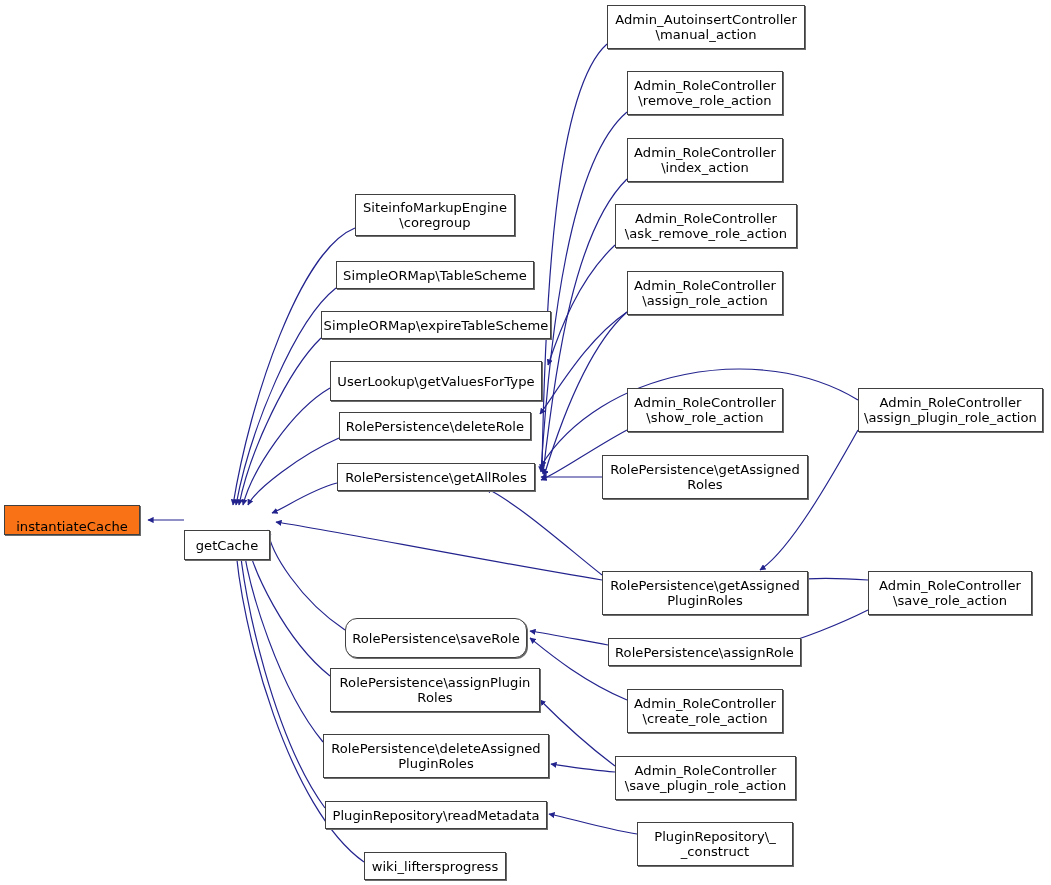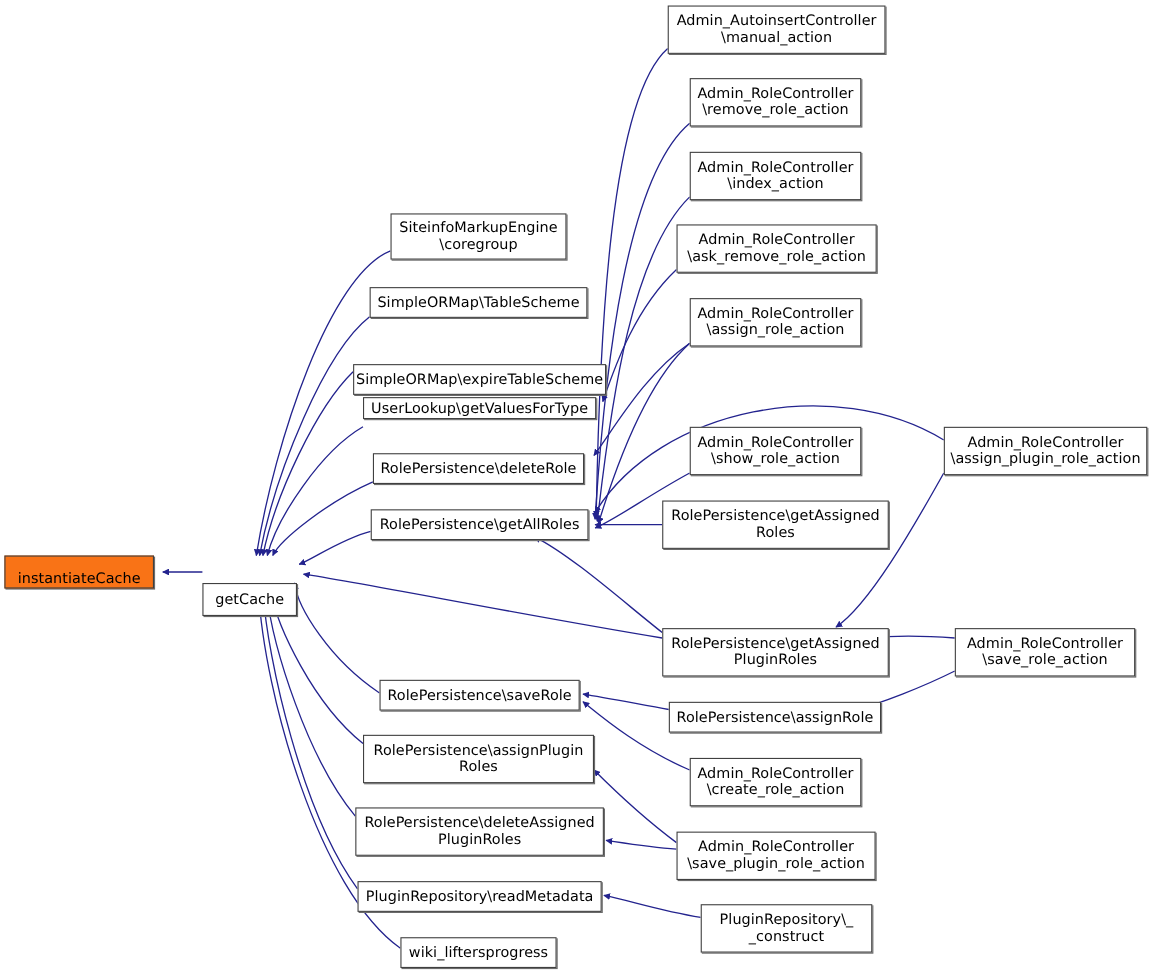--- a/index.html
+++ b/index.html
@@ -103,25 +103,25 @@
         <path d="M615,772 C590,770 565,766 551,764" fill="none" stroke="#23238e" stroke-width="1.2" marker-end="url(#arrowhead)"></path>
         <path d="M637,834 C600,828 570,818 549,814" fill="none" stroke="#23238e" stroke-width="1.2" marker-end="url(#arrowhead)"></path>
       </g>
   </svg>
   <div id="node-layer">
       <div class="node highlight" style="left: 4px; top: 505px; width: 136px; height: 30px;"><span class="node-label">instantiateCache</span></div>
       <div class="node" style="left: 184px; top: 505px; width: 86px; height: 30px; margin-top: 25px;"><span class="node-label">getCache</span></div>
       <div class="node" style="left: 355px; top: 194px; width: 160px; height: 42px;"><span class="node-label">SiteinfoMarkupEngine
 \coregroup</span></div>
       <div class="node" style="left: 336px; top: 261px; width: 198px; height: 28px;"><span class="node-label">SimpleORMap\TableScheme</span></div>
-      <div class="node" style="left: 321px; top: 311px; width: 230px; height: 28px; margin-top: 20px;"><span class="node-label">SimpleORMap\expireTableScheme</span></div>
-      <div class="node" style="left: 330px; top: 361px; width: 212px; height: 20px;"><span class="node-label">UserLookup\getValuesForType</span></div>
+      <div class="node" style="left: 321px; top: 311px; width: 230px; height: 28px;"><span class="node-label">SimpleORMap\expireTableScheme</span></div>
+      <div class="node" style="left: 330px; top: 361px; width: 212px; height: 40px;"><span class="node-label">UserLookup\getValuesForType</span></div>
       <div class="node" style="left: 339px; top: 412px; width: 192px; height: 28px;"><span class="node-label">RolePersistence\deleteRole</span></div>
       <div class="node" style="left: 337px; top: 463px; width: 198px; height: 28px;"><span class="node-label">RolePersistence\getAllRoles</span></div>
-      <div class="node" style="left: 345px; top: 618px; width: 182px; height: 28px;"><span class="node-label">RolePersistence\saveRole</span></div>
+      <div class="node" style="left: 345px; top: 618px; width: 182px; height: 40px; border-radius: 12px;"><span class="node-label">RolePersistence\saveRole</span></div>
       <div class="node" style="left: 330px; top: 668px; width: 210px; height: 44px;"><span class="node-label">RolePersistence\assignPlugin
 Roles</span></div>
       <div class="node" style="left: 323px; top: 734px; width: 226px; height: 44px;"><span class="node-label">RolePersistence\deleteAssigned
 PluginRoles</span></div>
       <div class="node" style="left: 325px; top: 801px; width: 222px; height: 28px;"><span class="node-label">PluginRepository\readMetadata</span></div>
       <div class="node" style="left: 364px; top: 852px; width: 142px; height: 28px;"><span class="node-label">wiki_liftersprogress</span></div>
       <div class="node" style="left: 607px; top: 5px; width: 198px; height: 44px;"><span class="node-label">Admin_AutoinsertController
 \manual_action</span></div>
       <div class="node" style="left: 627px; top: 71px; width: 156px; height: 44px;"><span class="node-label">Admin_RoleController
 \remove_role_action</span></div>

